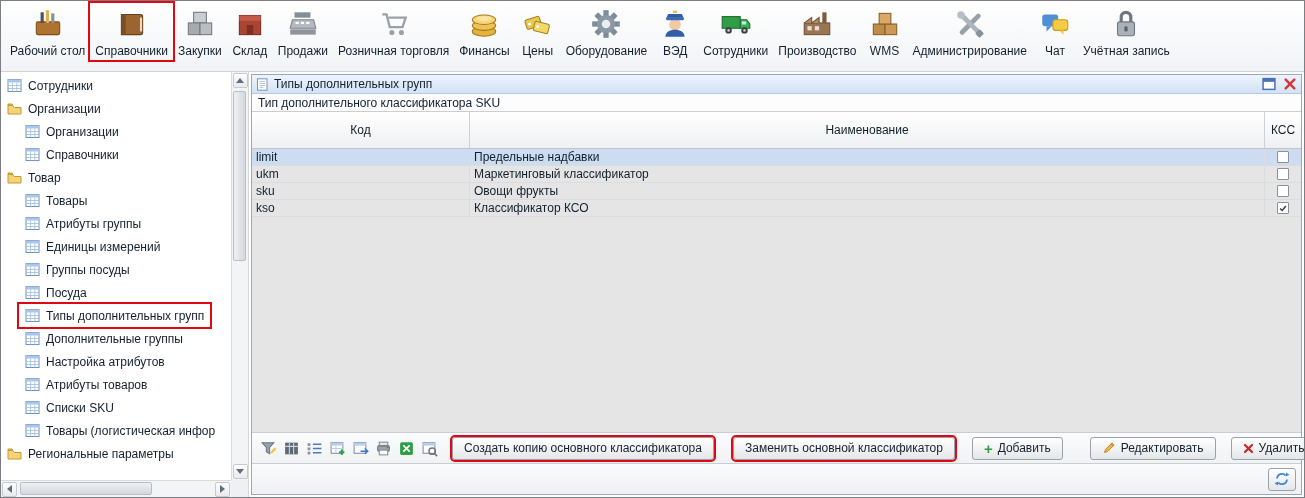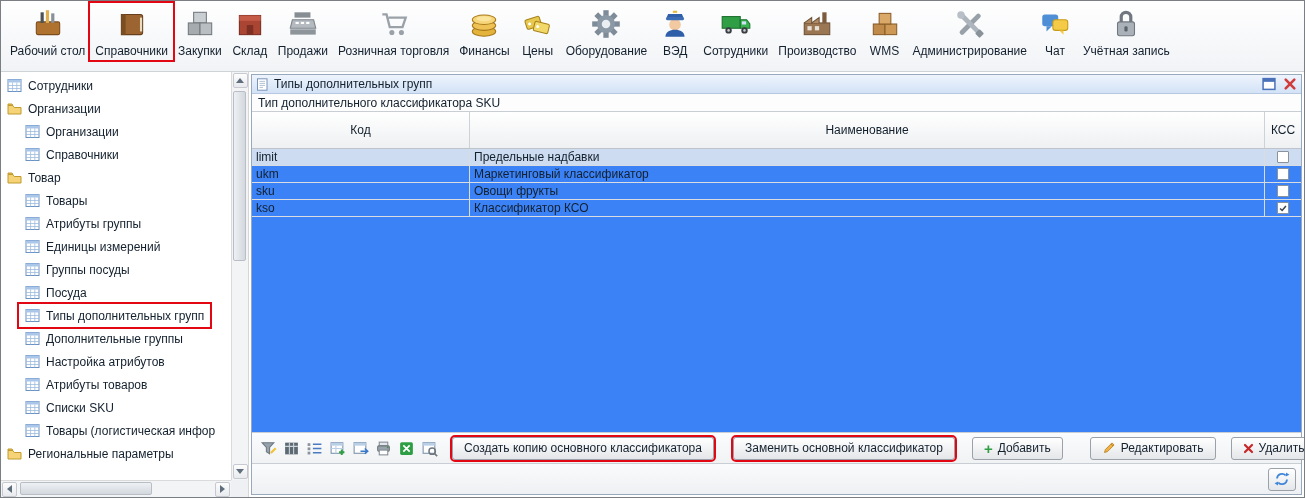--- a/index.html
+++ b/index.html
@@ -45,21 +45,21 @@
   .win-title{font-size:12px}
   .win-controls{margin-left:auto;display:flex;align-items:center;gap:7px}
   .win-ctl{width:14px;height:13px;display:flex;align-items:center;justify-content:center}
   .win-subtitle{flex:0 0 18px;display:flex;align-items:center;padding:0 6px;font-size:12px;border-bottom:1px solid #c9ced4;background:#fdfdfd}
 
   .grid-header{flex:0 0 37px;display:flex;background:linear-gradient(#ffffff,#eef0f2);border-bottom:1px solid #bfc4ca;font-size:12px}
   .ghc{display:flex;align-items:center;justify-content:center;border-right:1px solid #cdd2d8}
   .col-code{flex:0 0 218px;width:218px}
   .col-name{flex:1;min-width:0}
   .col-kcc{flex:0 0 36px;width:36px;border-right:none}
-  .grid-body{flex:1;min-height:0;background:#3b82f6;overflow:hidden}
+  .grid-body{flex:1;min-height:0;background:#e5e5e5;overflow:hidden}
   .grid-row{display:flex;height:17px;border-bottom:1px solid #d9dde1;font-size:12px;align-items:stretch}
   .grid-row.selected{background:var(--selection,#cddcf0)}
   .gc{display:flex;align-items:center;padding:0 4px;border-right:1px solid #d9dde1;overflow:hidden;white-space:nowrap}
   .gc.code{flex:0 0 218px;width:218px}
   .gc.name{flex:1;min-width:0}
   .gc.kcc{flex:0 0 36px;width:36px;border-right:none;justify-content:center;padding:0}
   .cb{width:12px;height:12px;border:1px solid #8a929b;border-radius:1px;background:#fff;display:flex;align-items:center;justify-content:center}
   .cb svg{width:10px;height:10px}
 
   .grid-toolbar{flex:0 0 31px;border-top:1px solid #c9ced4;display:flex;align-items:center;gap:3px;padding:0 6px;background:linear-gradient(#fbfcfd,#f0f2f4)}

